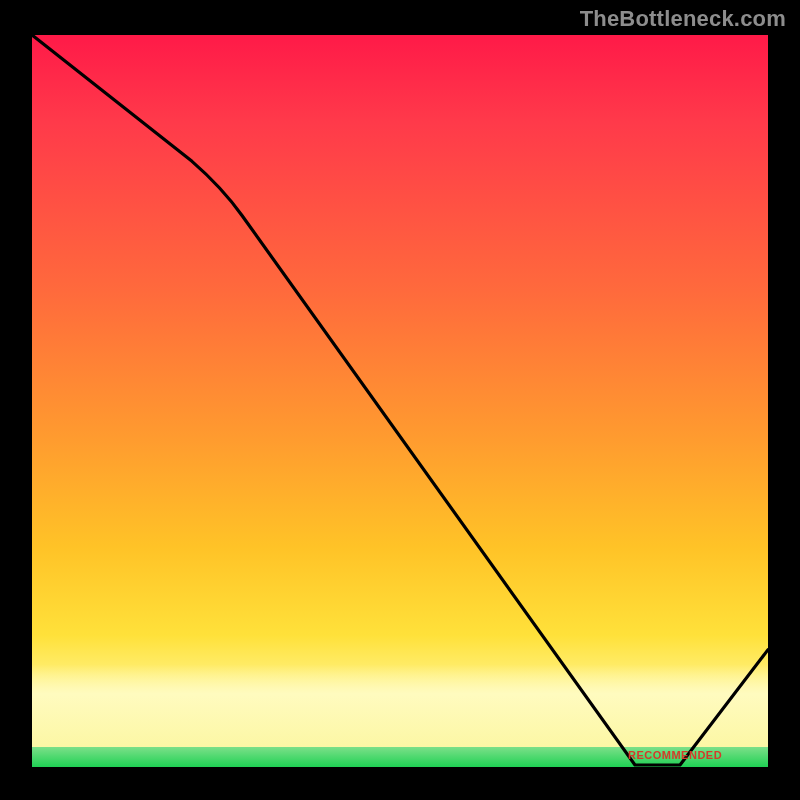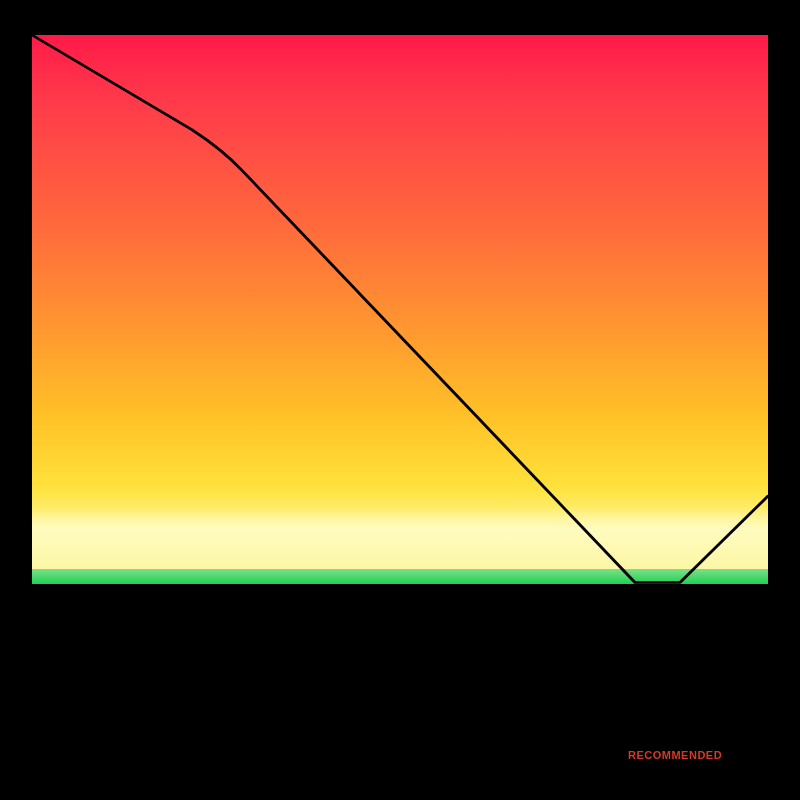--- a/index.html
+++ b/index.html
@@ -25,21 +25,21 @@
     font-size: 22px;
     font-weight: 600;
     letter-spacing: 0.2px;
     user-select: none;
   }
   .plot-area {
     position: absolute;
     left: 32px;
     top: 35px;
     width: 736px;
-    height: 549px;
+    height: 732px;
     
     background:
       
       linear-gradient(to bottom,
         rgba(0,0,0,0) 0%,
         rgba(0,0,0,0) 97.2%,
         #7ee08a 97.2%,
         #1fd154 100%),
       
       linear-gradient(to bottom,
@@ -74,20 +74,21 @@
     color: #d43a2a;
     white-space: nowrap;
     user-select: none;
   }
 </style>
 </head>
 <body>
 
 <div class="stage">
 
+  <div class="watermark">TheBottleneck.com</div>
 
   <div class="plot-area">
 
     <svg class="curve" viewBox="0 0 736 730" preserveAspectRatio="none">
 
       <path d="M 0 0
                L 160 126
                Q 190 152 210 180
                L 603 728
                L 648 728

